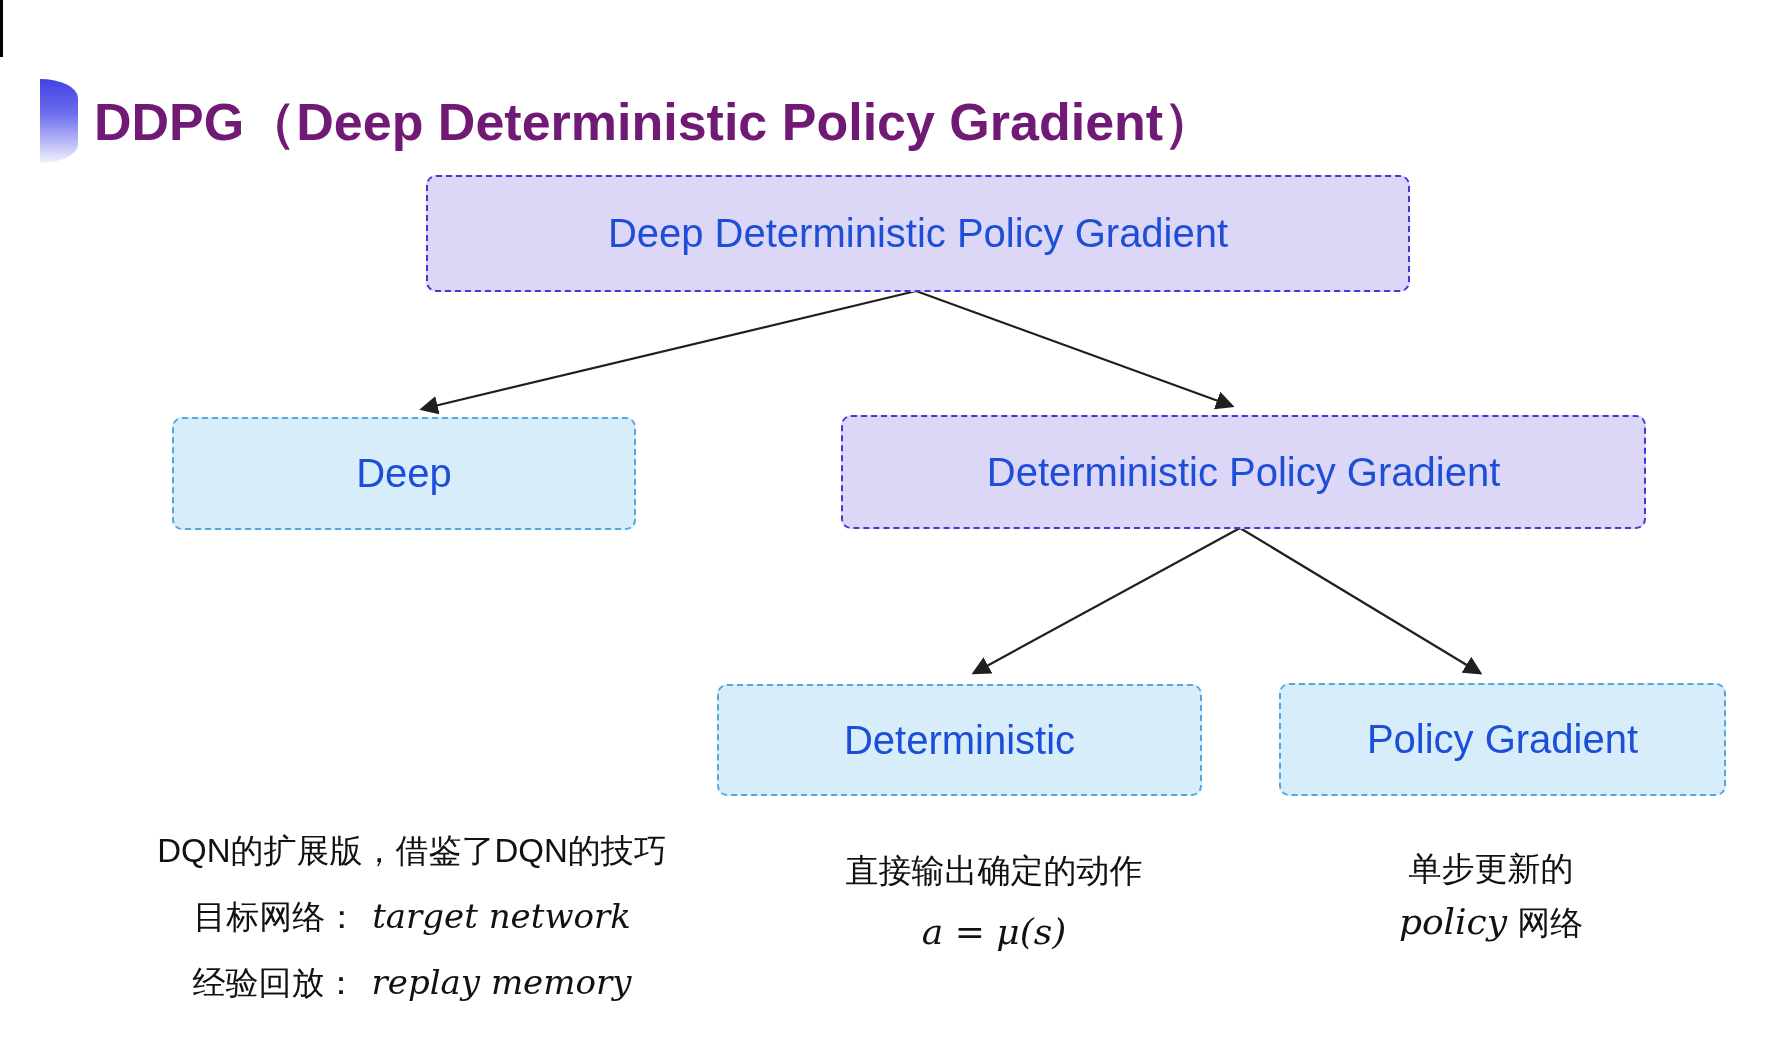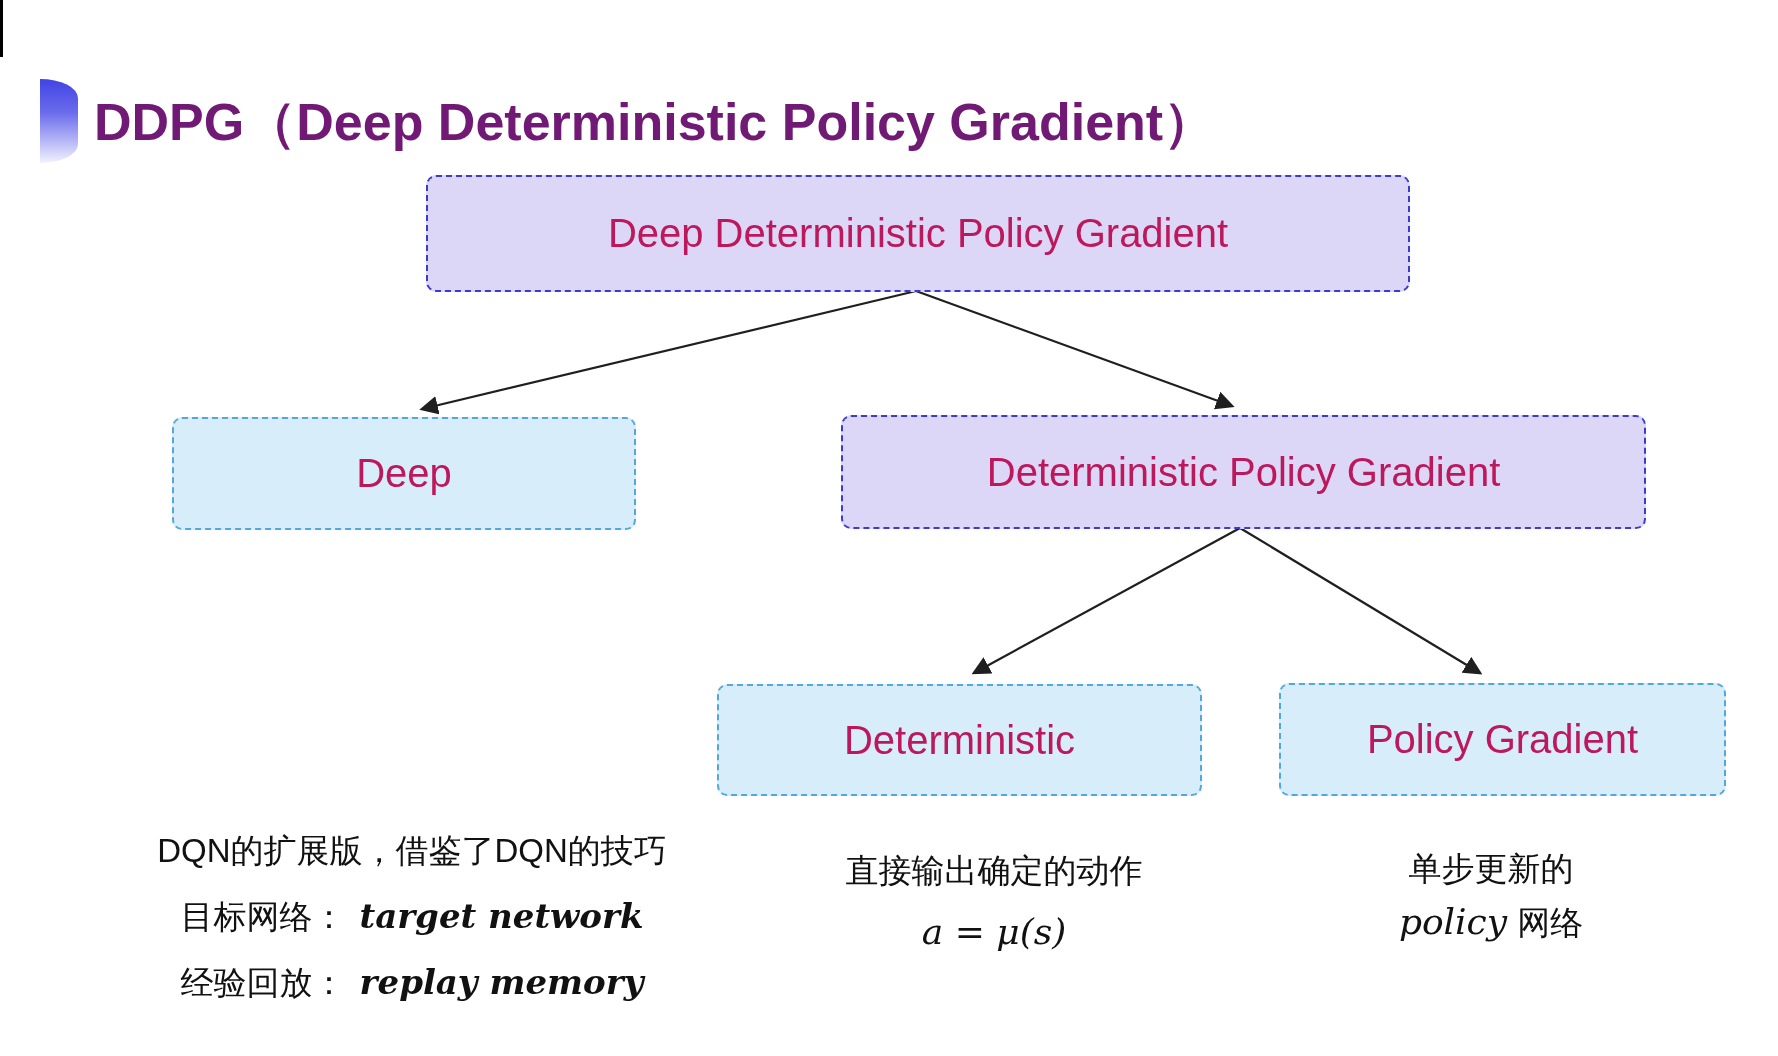--- a/index.html
+++ b/index.html
@@ -12,42 +12,42 @@
     position:absolute;left:40px;top:79px;width:38px;height:84px;
     border-radius:0 84px 84px 0 / 0 42px 42px 0;
     background:linear-gradient(180deg,#4143e4 0%,#6b6cec 40%,#b9b9f7 75%,#f2f2fe 100%);
   }
   .page-title{
     position:absolute;left:94px;top:88px;margin:0;
     font-size:52px;font-weight:600;color:#701a75;letter-spacing:0px;white-space:nowrap;
   }
   .node{
     position:absolute;display:flex;align-items:center;justify-content:center;
-    border-radius:10px;font-size:40px;color:#be185d;font-weight:500;white-space:nowrap;
+    border-radius:10px;font-size:40px;color:#1d4ed8;font-weight:500;white-space:nowrap;
   }
   .node.purple{background:#dcd7f6;border:2.5px dashed #3b3bd4;}
   .node.blue{background:#d7edf9;border:2.5px dashed #53a7dc;}
   .arrows{position:absolute;left:0;top:0;pointer-events:none;}
   .note{
     position:absolute;display:flex;flex-direction:column;align-items:center;
     color:#111111;text-align:center;
   }
   .note .cn{font-size:33px;line-height:36px;white-space:nowrap;}
   .note .math{
     font-family:"DejaVu Serif","Liberation Serif",serif;font-style:italic;
     font-size:34px;white-space:nowrap;
   }
   .note .math-big{
     font-family:"DejaVu Serif","Liberation Serif",serif;font-style:italic;
     font-size:36px;line-height:40px;white-space:nowrap;
   }
   .gap-left{gap:29px;}
   .gap-mid{gap:23px;}
   .gap-right{gap:15px;}
-  .val-pad{margin-left:14px;font-weight:bold;}
+  .val-pad{margin-left:14px;}
   .rest-pad{margin-left:10px;font-style:normal;font-family:"Liberation Sans","DejaVu Sans",sans-serif;font-size:33px;text-align:center;}
 </style>
 </head>
 <body>
 
 <div class="stage">
 
   <div class="edge-tick"></div>
 
   <div class="bullet"></div>

